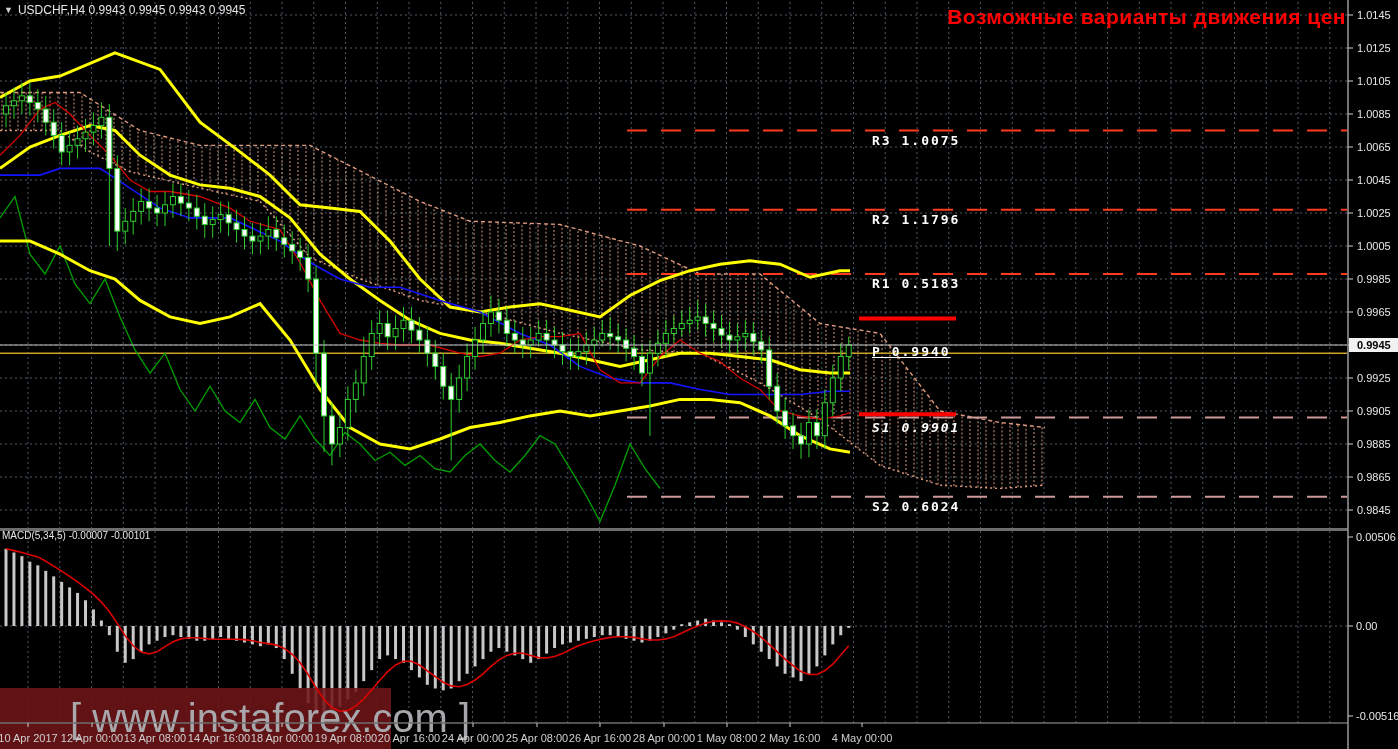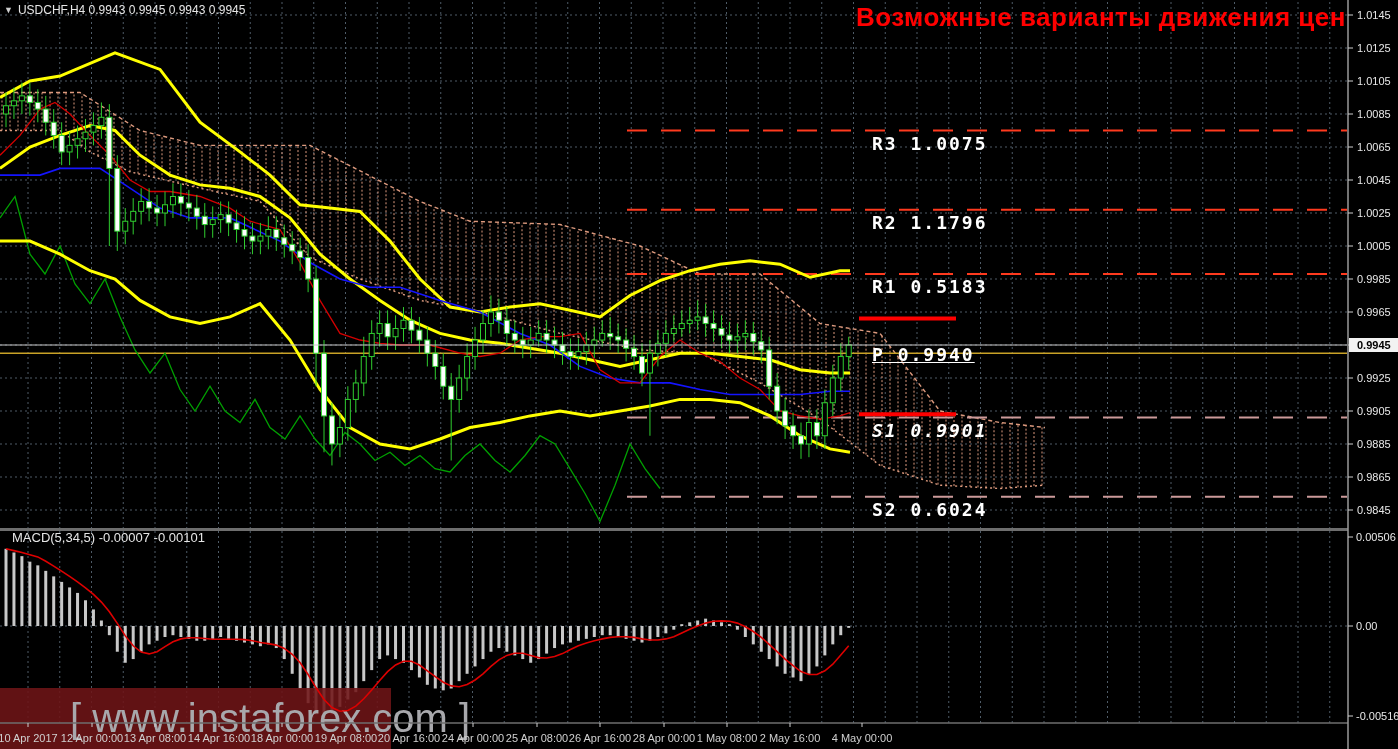--- a/index.html
+++ b/index.html
@@ -3,25 +3,25 @@
 <meta charset="utf-8">
 <style>
   html,body{margin:0;padding:0;background:#000;}
   #stage{position:relative;width:1398px;height:749px;background:#000;overflow:hidden;
          font-family:"Liberation Sans",sans-serif;}
   #chart-svg{position:absolute;left:0;top:0;}
   .ovl{position:absolute;white-space:nowrap;}
   #win-title{left:4px;top:3px;color:#e6e6e6;font-size:12px;display:flex;align-items:center;gap:5px;z-index:5;}
   #dd-icon{color:#d0d0d0;font-size:9px;line-height:1;cursor:pointer;}
   #annotation{right:52px;top:4px;text-align:center;color:#ff0000;font-weight:bold;z-index:5;}
-  #annotation .l1{font-size:26px;line-height:26px;letter-spacing:0.5px;}
+  #annotation .l1{font-size:21px;line-height:26px;letter-spacing:0.5px;}
   #annotation .l2{font-size:20px;line-height:24px;}
-  #macd-label{left:12px;top:530px;color:#e6e6e6;font-size:13px;z-index:5;}
+  #macd-label{left:2px;top:530px;color:#e6e6e6;font-size:10px;z-index:5;}
   .lvl-label{position:absolute;left:872px;color:#ffffff;font-family:"DejaVu Sans Mono",monospace;
-             font-weight:bold;font-size:18px;letter-spacing:2px;z-index:4;}
+             font-weight:bold;font-size:13px;letter-spacing:2px;z-index:4;}
 </style>
 </head>
 <body>
 
 <div id="stage">
   <svg id="chart-svg" width="1398" height="749">
       <rect x="0" y="0" width="1398" height="749" fill="#000000"></rect>
       <line x1="0" y1="15" x2="1347" y2="15" stroke="#4e5b67" stroke-width="1" stroke-dasharray="2 3"></line>
       <line x1="0" y1="48.00000000000003" x2="1347" y2="48.00000000000003" stroke="#4e5b67" stroke-width="1" stroke-dasharray="2 3"></line>
       <line x1="0" y1="81.00000000000006" x2="1347" y2="81.00000000000006" stroke="#4e5b67" stroke-width="1" stroke-dasharray="2 3"></line>

